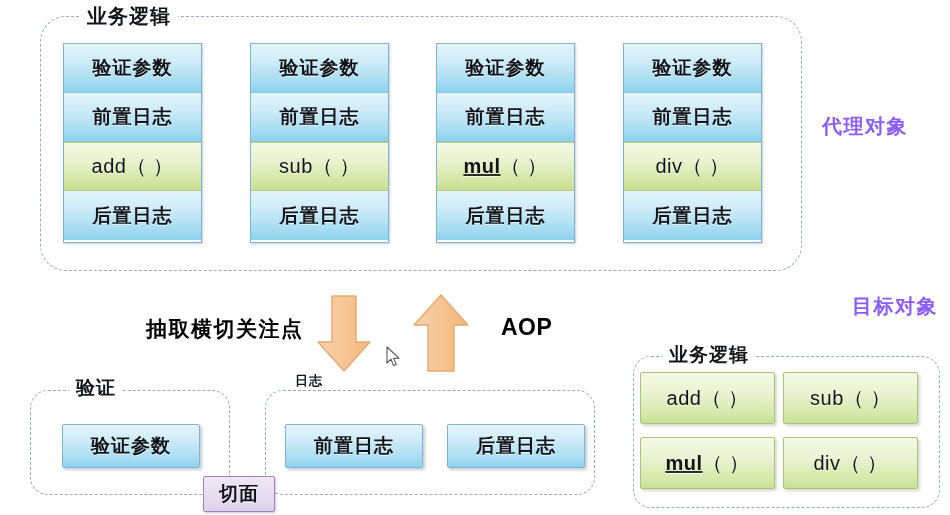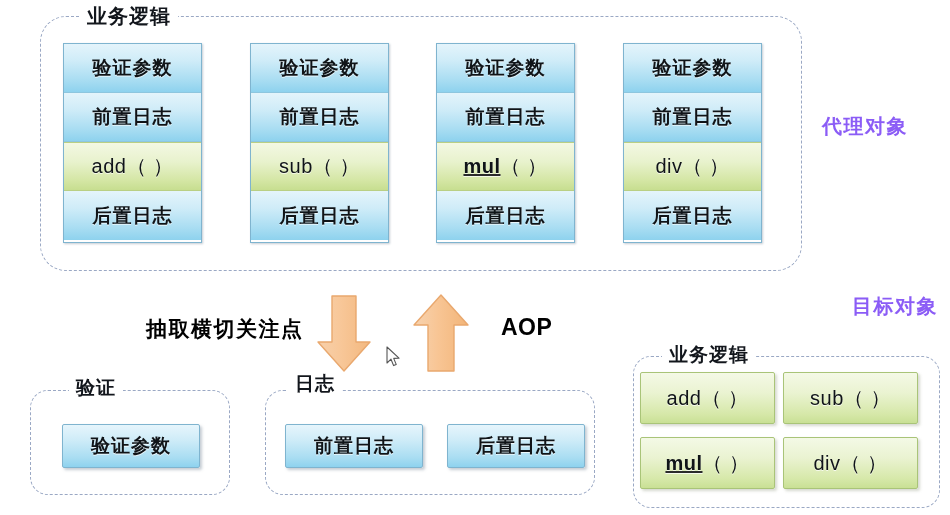--- a/index.html
+++ b/index.html
@@ -220,24 +220,25 @@
 
   <svg class="cursor" style="left:386px;top:346px;" width="16" height="22" viewBox="0 0 16 22">
     <path d="M1 1 L1 17 L5 13.2 L7.6 19.6 L10.2 18.4 L7.7 12.4 L13 12.2 Z" fill="#fdfdfd" stroke="#555555" stroke-width="1.1" stroke-linejoin="round"></path>
   </svg>
 
   <div class="dashbox small" style="left:30px;top:390px;width:200px;height:105px;"></div>
   <div class="caption" style="left:62px;top:378px;font-size:19px;margin-left:7px;">验证</div>
   <div class="box blue" style="left:62px;top:424px;width:138px;height:44px;">验证参数</div>
 
   <div class="dashbox small" style="left:265px;top:390px;width:330px;height:105px;"></div>
-  <div class="caption" style="left:288px;top:374px;font-size:19px;">日志</div>
+  <div class="caption" style="left:288px;top:374px;font-size:13px;">日志</div>
   <div class="box blue" style="left:285px;top:424px;width:138px;height:44px;">前置日志</div>
   <div class="box blue" style="left:447px;top:424px;width:138px;height:44px;">后置日志</div>
 
+  <div class="box purple" style="left:203px;top:476px;width:72px;height:36px;">切面</div>
 
   <div class="freelabel" style="left:820px;top:296px;font-size:20px;letter-spacing:1.5px;margin-left:32px;">目标对象</div>
 
   <div class="dashbox small" style="left:633px;top:356px;width:307px;height:152px;"></div>
   <div class="caption" style="left:662px;top:345px;font-size:19px;">业务逻辑</div>
 
   <div class="box green" style="left:640px;top:372px;width:135px;height:52px;">add（ ）</div>
   <div class="box green" style="left:783px;top:372px;width:135px;height:52px;">sub（ ）</div>
   <div class="box green" style="left:640px;top:437px;width:135px;height:52px;">
     <span class="mul">mul</span>

